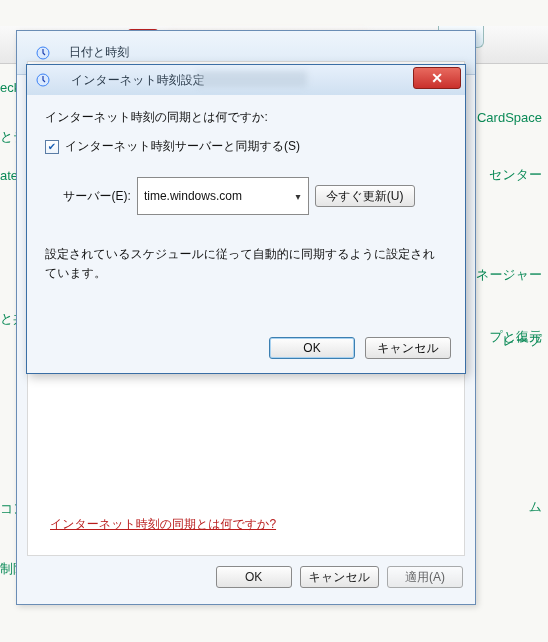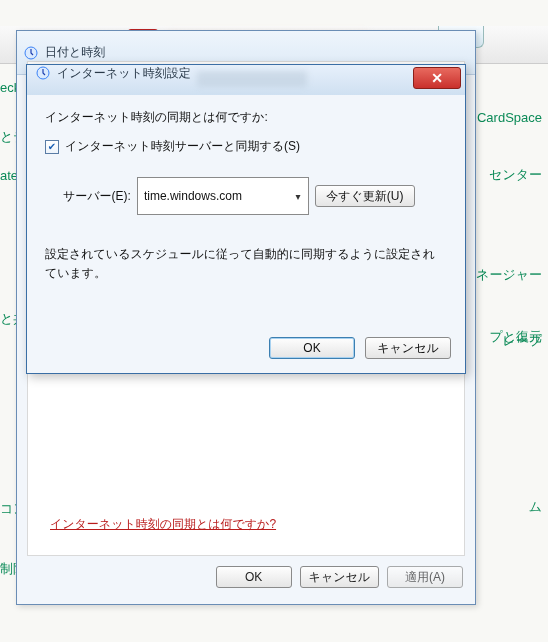--- a/index.html
+++ b/index.html
@@ -51,21 +51,21 @@
     left: 16px; top: 30px;
     width: 460px; height: 575px;
     background: #f2f6fb;
     border: 1px solid #6a8db5;
     box-shadow: 2px 2px 6px rgba(0,0,0,0.15);
   }
   .outer-titlebar {
     height: 44px;
     background: linear-gradient(#eef5fc,#dce9f6);
     border-bottom: 1px solid #b9cde2;
-    display:flex; align-items:center; padding-left:6px; gap:6px;
+    display:flex; align-items:center; padding-left:18px; gap:18px;
     color:#2a3a4a; font-size:12px;
   }
   .mini-icon {
     width:16px; height:16px;
     display:inline-flex; align-items:center; justify-content:center;
   }
   .outer-body {
     position:absolute; top:30px; left:10px; right:10px; bottom:48px;
     background:#fff; border:1px solid #d9d9d9;
   }
@@ -90,21 +90,21 @@
     position:absolute;
     left:26px; top:64px;
     width:440px; height:310px;
     background:#f2f6fb;
     border:1px solid #3a6ea5;
     box-shadow: 3px 3px 10px rgba(0,0,0,0.25);
   }
   .inner-titlebar {
     height:30px;
     background: linear-gradient(#e7f0fb,#cfe0f1);
-    display:flex; padding-left:8px; gap:6px;
+    display:flex; align-items:center; padding-left:8px; gap:20px;
     color:#2a3a4a; font-size:12px;
     position:relative;
   }
   .inner-title-blur {
     position:absolute; left:170px; top:6px; width:110px; height:16px;
     background:#b9c9d8; filter: blur(3px); opacity:0.5;
   }
   .close-btn {
     position:absolute; right:4px; top:2px;
     width:48px; height:22px;

